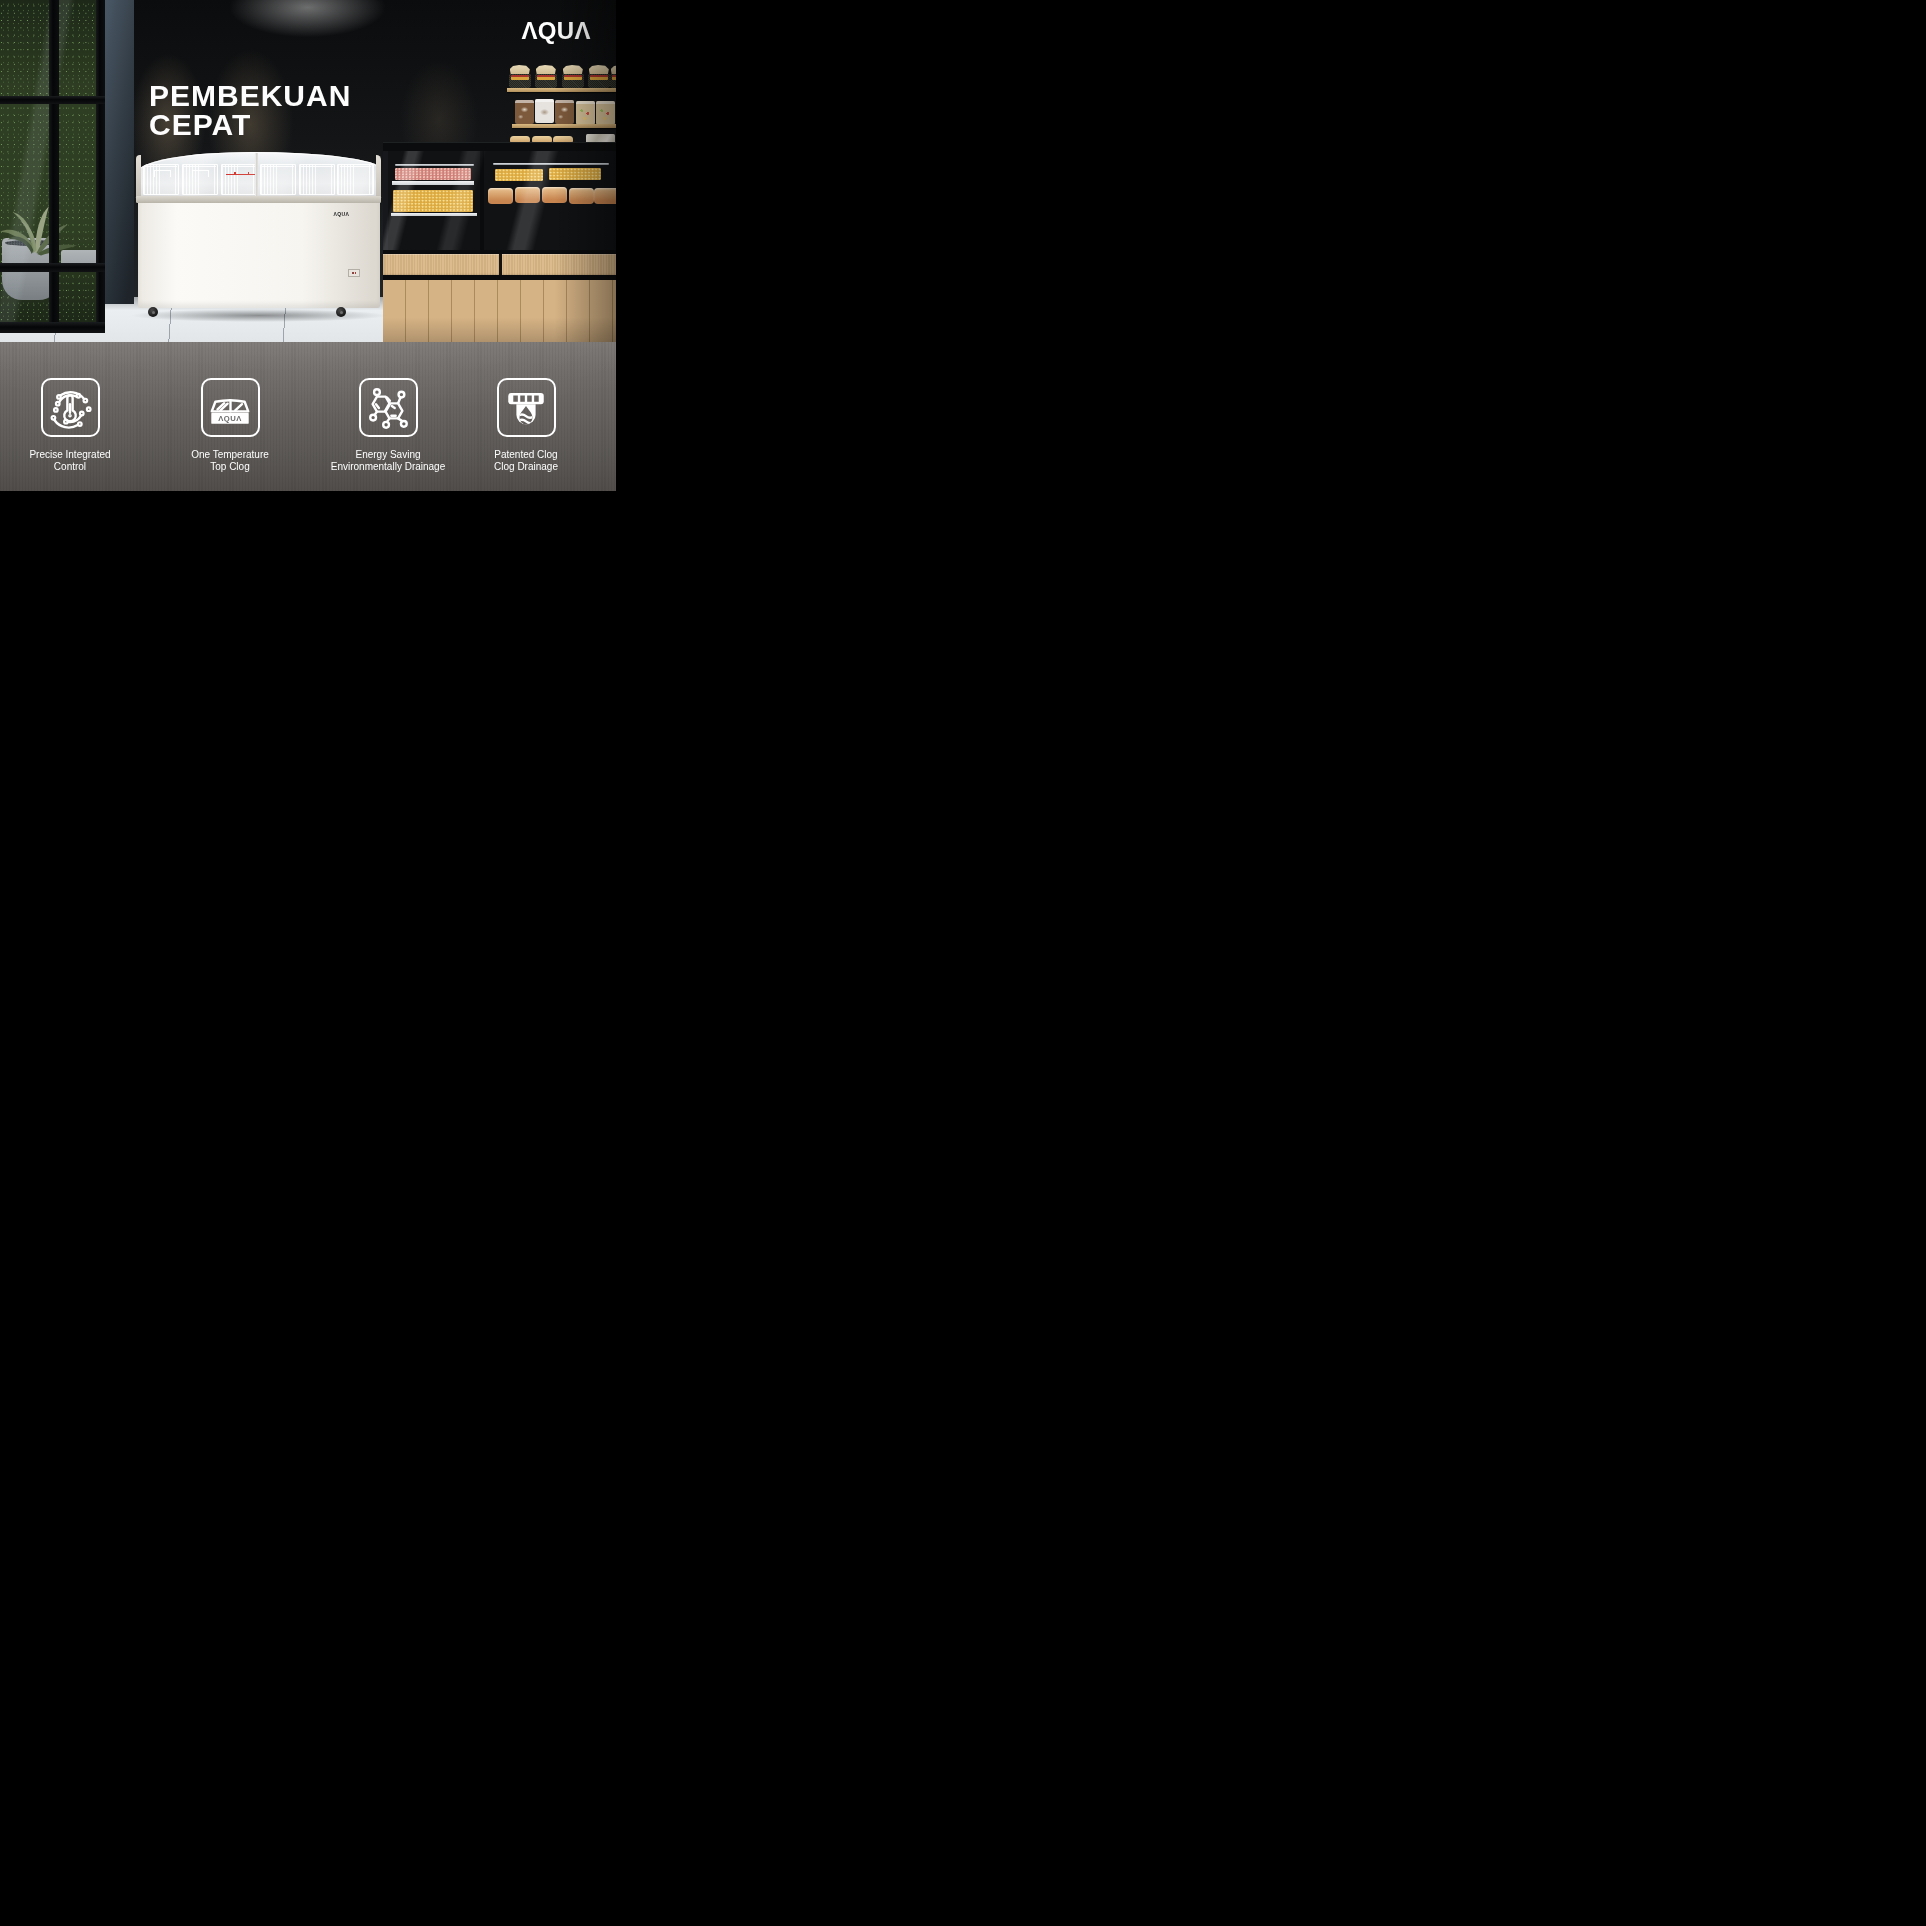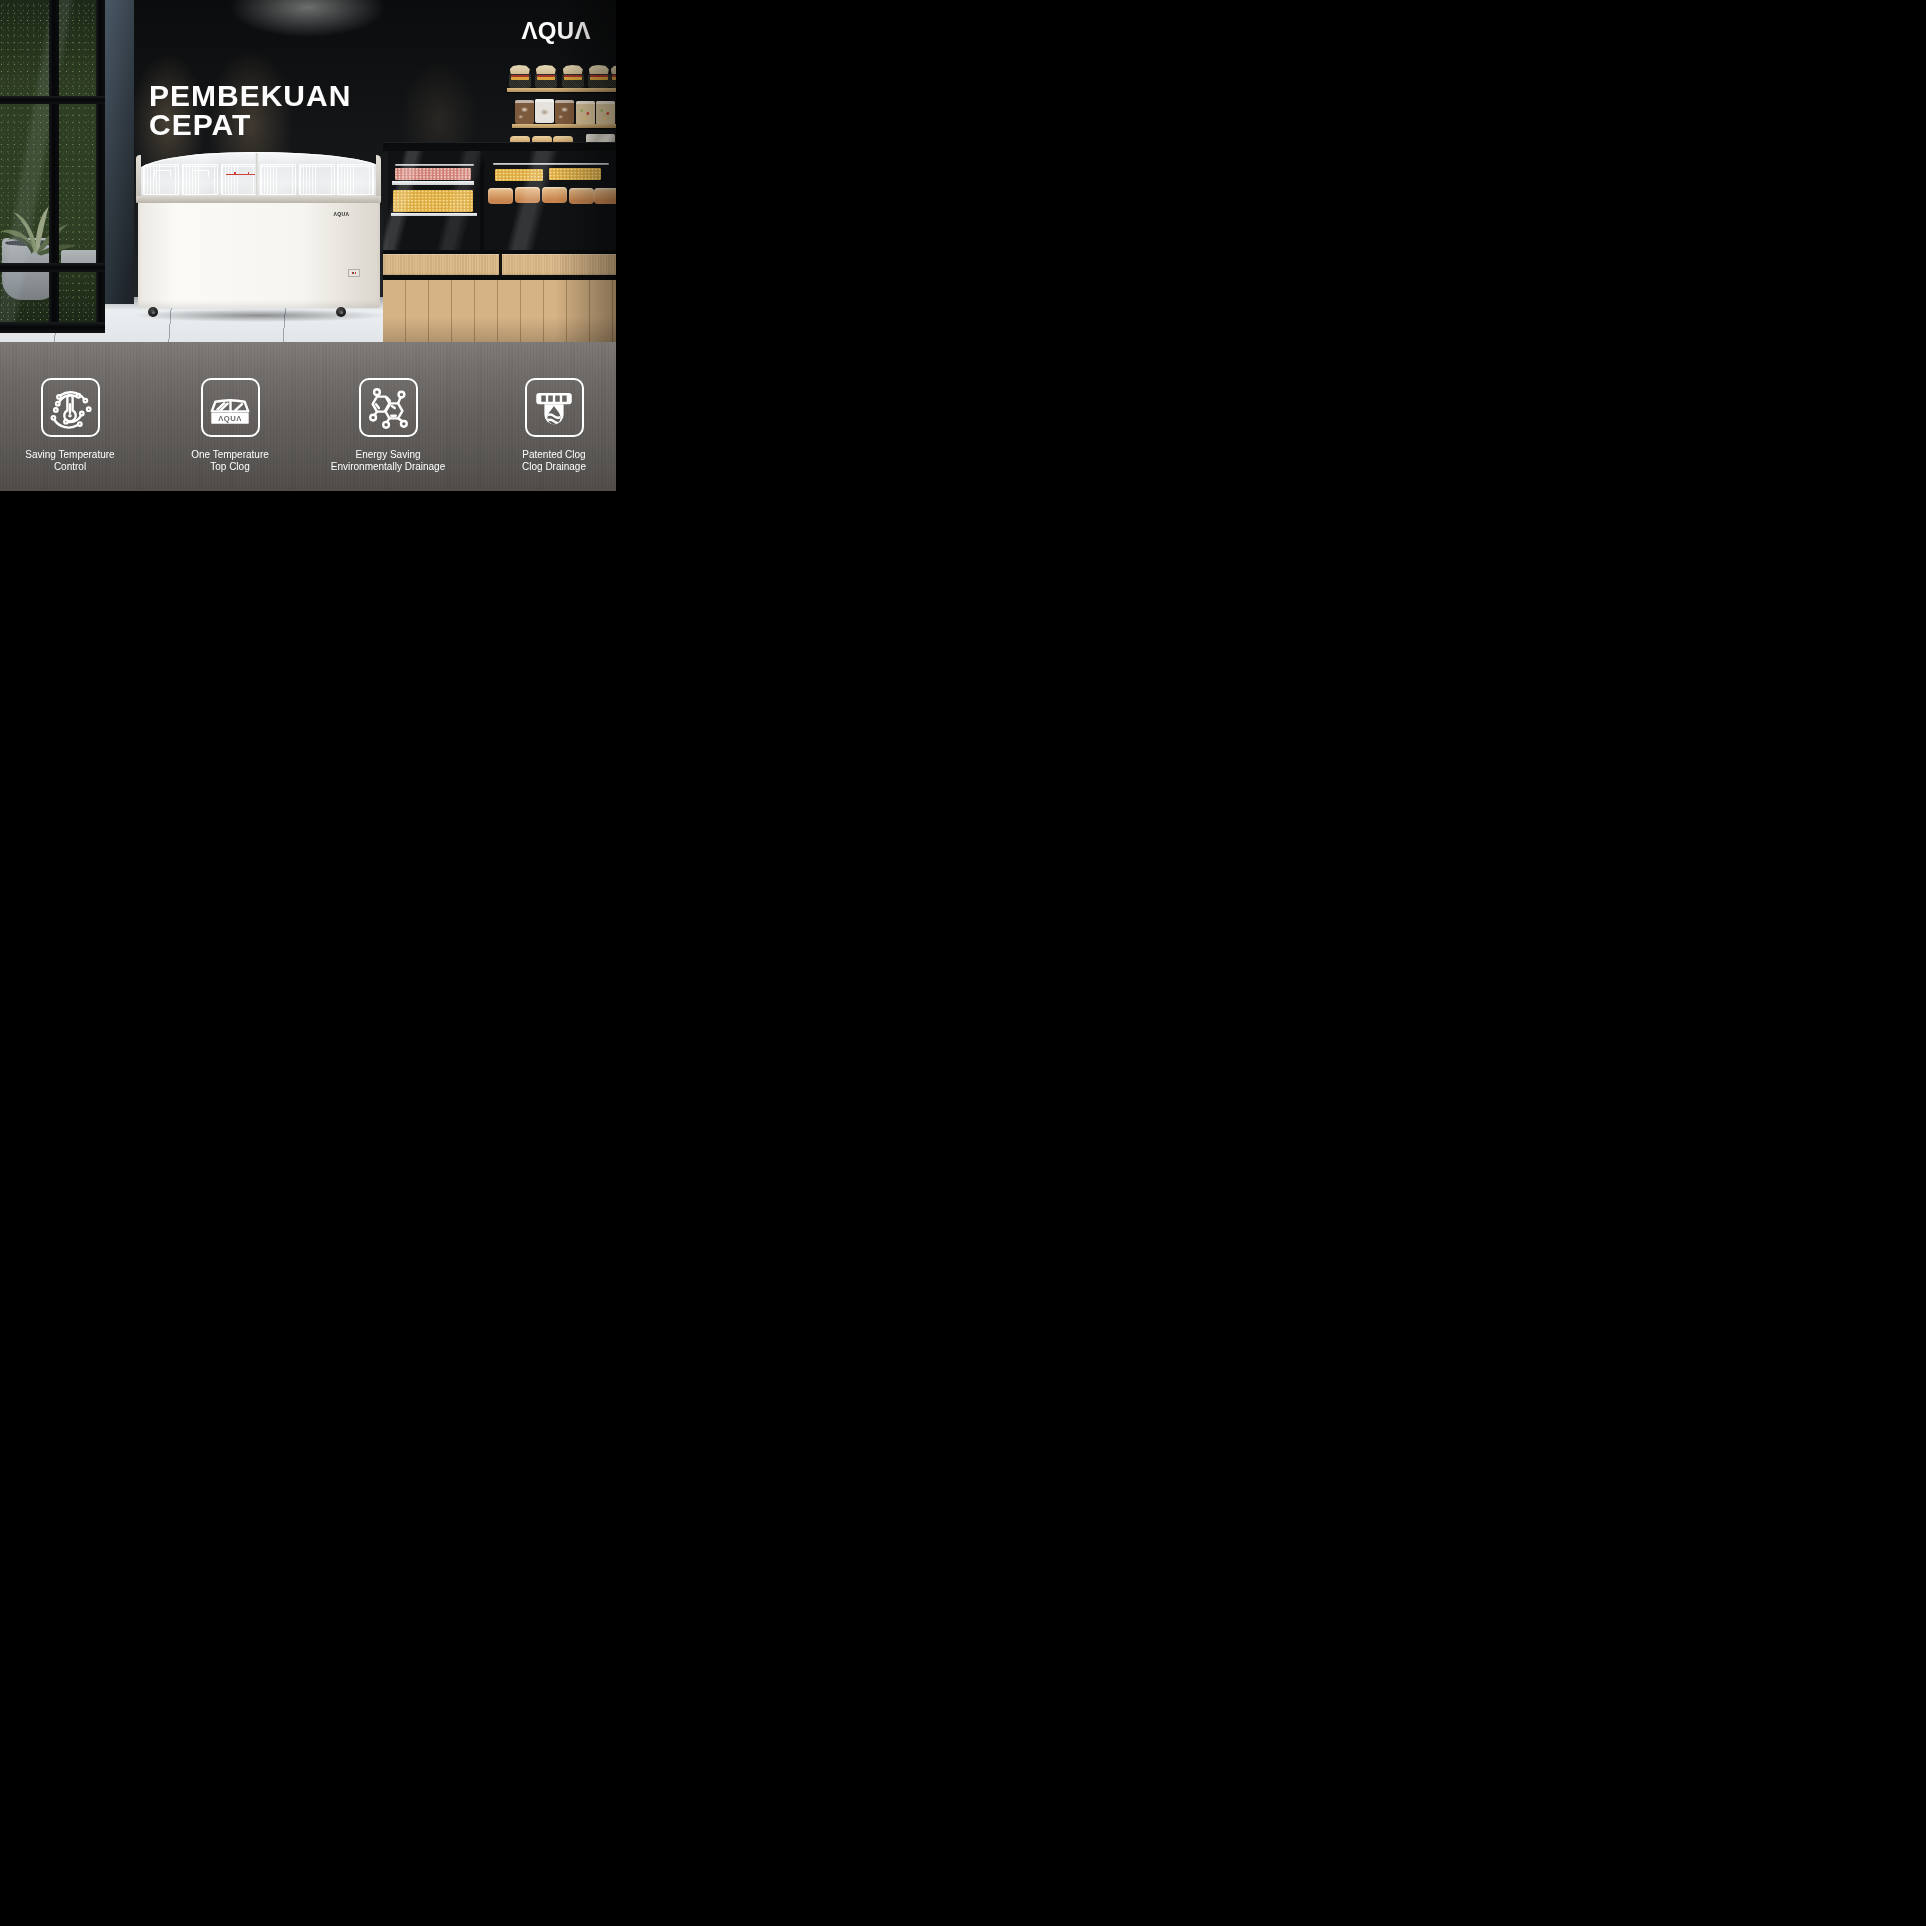--- a/index.html
+++ b/index.html
@@ -335,21 +335,21 @@
           <circle class="dot" cx="27" cy="27" r="3.8"></circle>
             <circle class="dot" cx="82" cy="34.5" r="3.8"></circle>
           <path class="st" d="M17.5,75 A36,36 0 0 0 66,85.5"></path>
           <circle class="dot" cx="15.5" cy="70.5" r="3.8"></circle>
             <circle class="dot" cx="70.5" cy="83.5" r="3.8"></circle>
           <circle class="dot" cx="20.5" cy="54" r="3.8"></circle>
             <circle class="dot" cx="89" cy="52.5" r="3.8"></circle>
         </svg>
       </div>
       <div class="label">
-        <div>Saving Temperature</div>
+        <div>Precise Integrated</div>
         <div>Control</div>
       </div>
     </div>
 
     <div class="feature" style="left:230px;">
       <div class="icon-box">
         <svg viewBox="0 0 100 100">
           <path class="st" d="M12,57 L19.5,37 Q50,30.5 80.5,37 L88,57 Z"></path>
           <line class="st" x1="51" y1="34.5" x2="51" y2="57" stroke-width="4"></line>
           <line class="st" x1="24" y1="53" x2="38" y2="40" stroke-width="4"></line>
@@ -384,21 +384,21 @@
           <line class="st" x1="57" y1="66" x2="66" y2="66" stroke-width="4.5"></line>
           <line class="st" x1="58" y1="46" x2="64" y2="50" stroke-width="4.5"></line>
         </svg>
       </div>
       <div class="label">
         <div>Energy Saving</div>
         <div>Environmentally Drainage</div>
       </div>
     </div>
 
-    <div class="feature" style="left:554px;">
+    <div class="feature" style="left:526px;">
       <div class="icon-box">
         <svg viewBox="0 0 100 100">
           <defs>
             <mask id="drainMask">
               <rect x="0" y="0" width="100" height="100" fill="black"></rect>
               <rect x="13" y="19" width="74" height="23" rx="6" fill="white"></rect>
               <path d="M30,42 h40 v22 a20,20 0 0 1 -40,0 Z" fill="white"></path>
               <rect x="23.5" y="24" width="9.5" height="13" fill="black"></rect>
               <rect x="38" y="24" width="9.5" height="13" fill="black"></rect>
               <rect x="52.5" y="24" width="9.5" height="13" fill="black"></rect>

